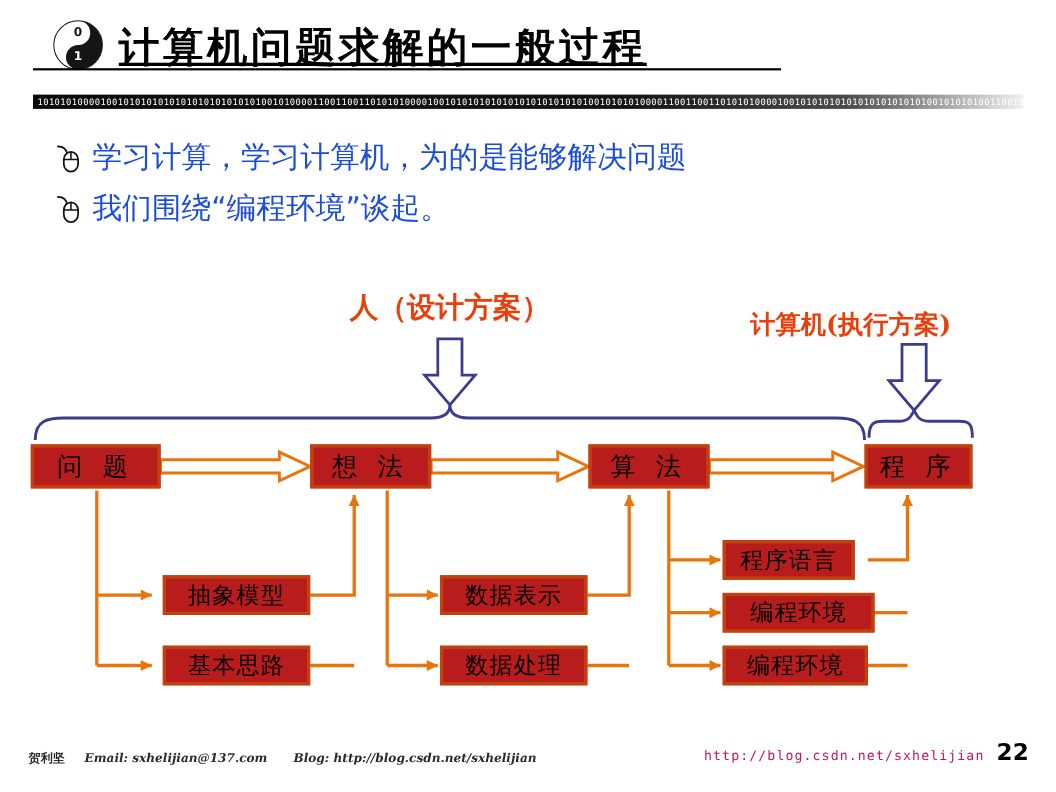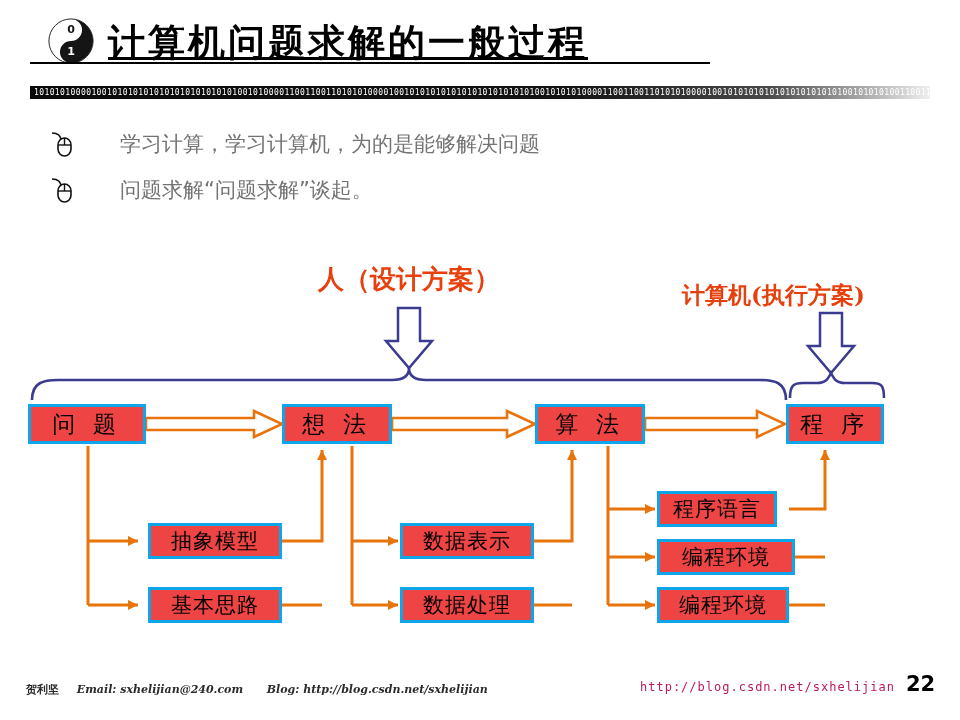--- a/index.html
+++ b/index.html
@@ -35,42 +35,41 @@
     display:block;color:#fff;font-size:8px;line-height:13px;
     font-family:"DejaVu Sans Mono","Liberation Mono",monospace;
     letter-spacing:.4px;white-space:nowrap;padding-left:4px;
   }
 
   
   .bullets{position:absolute;left:50px;top:124px;width:860px;}
   .bullet{display:flex;align-items:flex-start;margin-bottom:6px;}
   .bullet .mouse{width:34px;flex:0 0 34px;padding-top:6px;}
   .bullet .btext{
-    font-size:21px;color:#737373;line-height:40px;
+    font-size:27px;color:#1d4ed8;line-height:40px;
     font-family:"DejaVu Sans","Liberation Sans",sans-serif;
     white-space:nowrap;
-    margin-left:36px;
   }
   .svgwrap{position:absolute;left:0;top:0;}
 
   .redlabel{
     position:absolute;color:#E8400C;font-weight:bold;
     font-family:"DejaVu Serif","Liberation Serif",serif;
     white-space:nowrap;
   }
   #lbl-human{left:318px;top:262px;font-size:26px;}
   #lbl-computer{left:682px;top:280px;font-size:23px;}
 
   .node{
     position:absolute;
-    border:3px solid #0ea5e9;
-    background:#ef4444;
+    border:3px solid #c2410c;
+    background:#b91c1c;
     display:flex;align-items:center;justify-content:center;
     color:#000;
-    font-family:Liberation Serif, serif;
+    font-family:Liberation Sans, sans-serif;
     box-sizing:border-box;
   }
   .main-node{height:40px;font-size:23px;letter-spacing:6px;}
   .sub-node{height:36px;font-size:21px;letter-spacing:1px;}
 
   
   .footer{
     position:absolute;left:26px;top:682px;
     font-family:"DejaVu Serif","Liberation Serif",serif;
     font-style:italic;font-weight:bold;
@@ -133,21 +132,21 @@
 
     <div class="bullet">
       <div class="mouse">
         <svg width="26" height="28" viewBox="0 0 26 28">
           <path d="M2 3 C8 3 11 6 11 11" fill="none" stroke="#111" stroke-width="1.6"></path>
           <rect x="8" y="8" width="13" height="18" rx="6.5" ry="7" fill="#fff" stroke="#111" stroke-width="1.6"></rect>
           <line x1="14.5" y1="8" x2="14.5" y2="15" stroke="#111" stroke-width="1.4"></line>
           <line x1="8" y1="15" x2="21" y2="15" stroke="#111" stroke-width="1.4"></line>
         </svg>
       </div>
-      <div class="btext">问题求解“问题求解”谈起。</div>
+      <div class="btext">我们围绕“编程环境”谈起。</div>
     </div>
 
   </div>
 
   <div class="redlabel" id="lbl-human">人（设计方案）</div>
   <div class="redlabel" id="lbl-computer">计算机(执行方案)</div>
 
   <svg class="svgwrap" width="960" height="720">
 
     <g stroke="#3B3B8F" stroke-width="2.5" fill="#ffffff">
@@ -225,21 +224,21 @@
 
   <div class="node sub-node" style="left:400px;top:523px;width:134px;">数据表示</div>
   <div class="node sub-node" style="left:400px;top:587px;width:134px;">数据处理</div>
 
   <div class="node sub-node" style="left:657px;top:491px;width:120px;">程序语言</div>
   <div class="node sub-node" style="left:657px;top:539px;width:138px;">编程环境</div>
   <div class="node sub-node" style="left:657px;top:587px;width:132px;">编程环境</div>
 
   <div class="footer">
     <span class="nm">贺利坚</span>
-    <span>Email: sxhelijian@240.com</span>
+    <span>Email: sxhelijian@137.com</span>
     <span class="sep"></span>
     <span>Blog: http://blog.csdn.net/sxhelijian</span>
   </div>
 
   <div class="watermark">http://blog.csdn.net/sxhelijian</div>
   <div class="pagenum">22</div>
 
 </div>
 
 </body></html>

